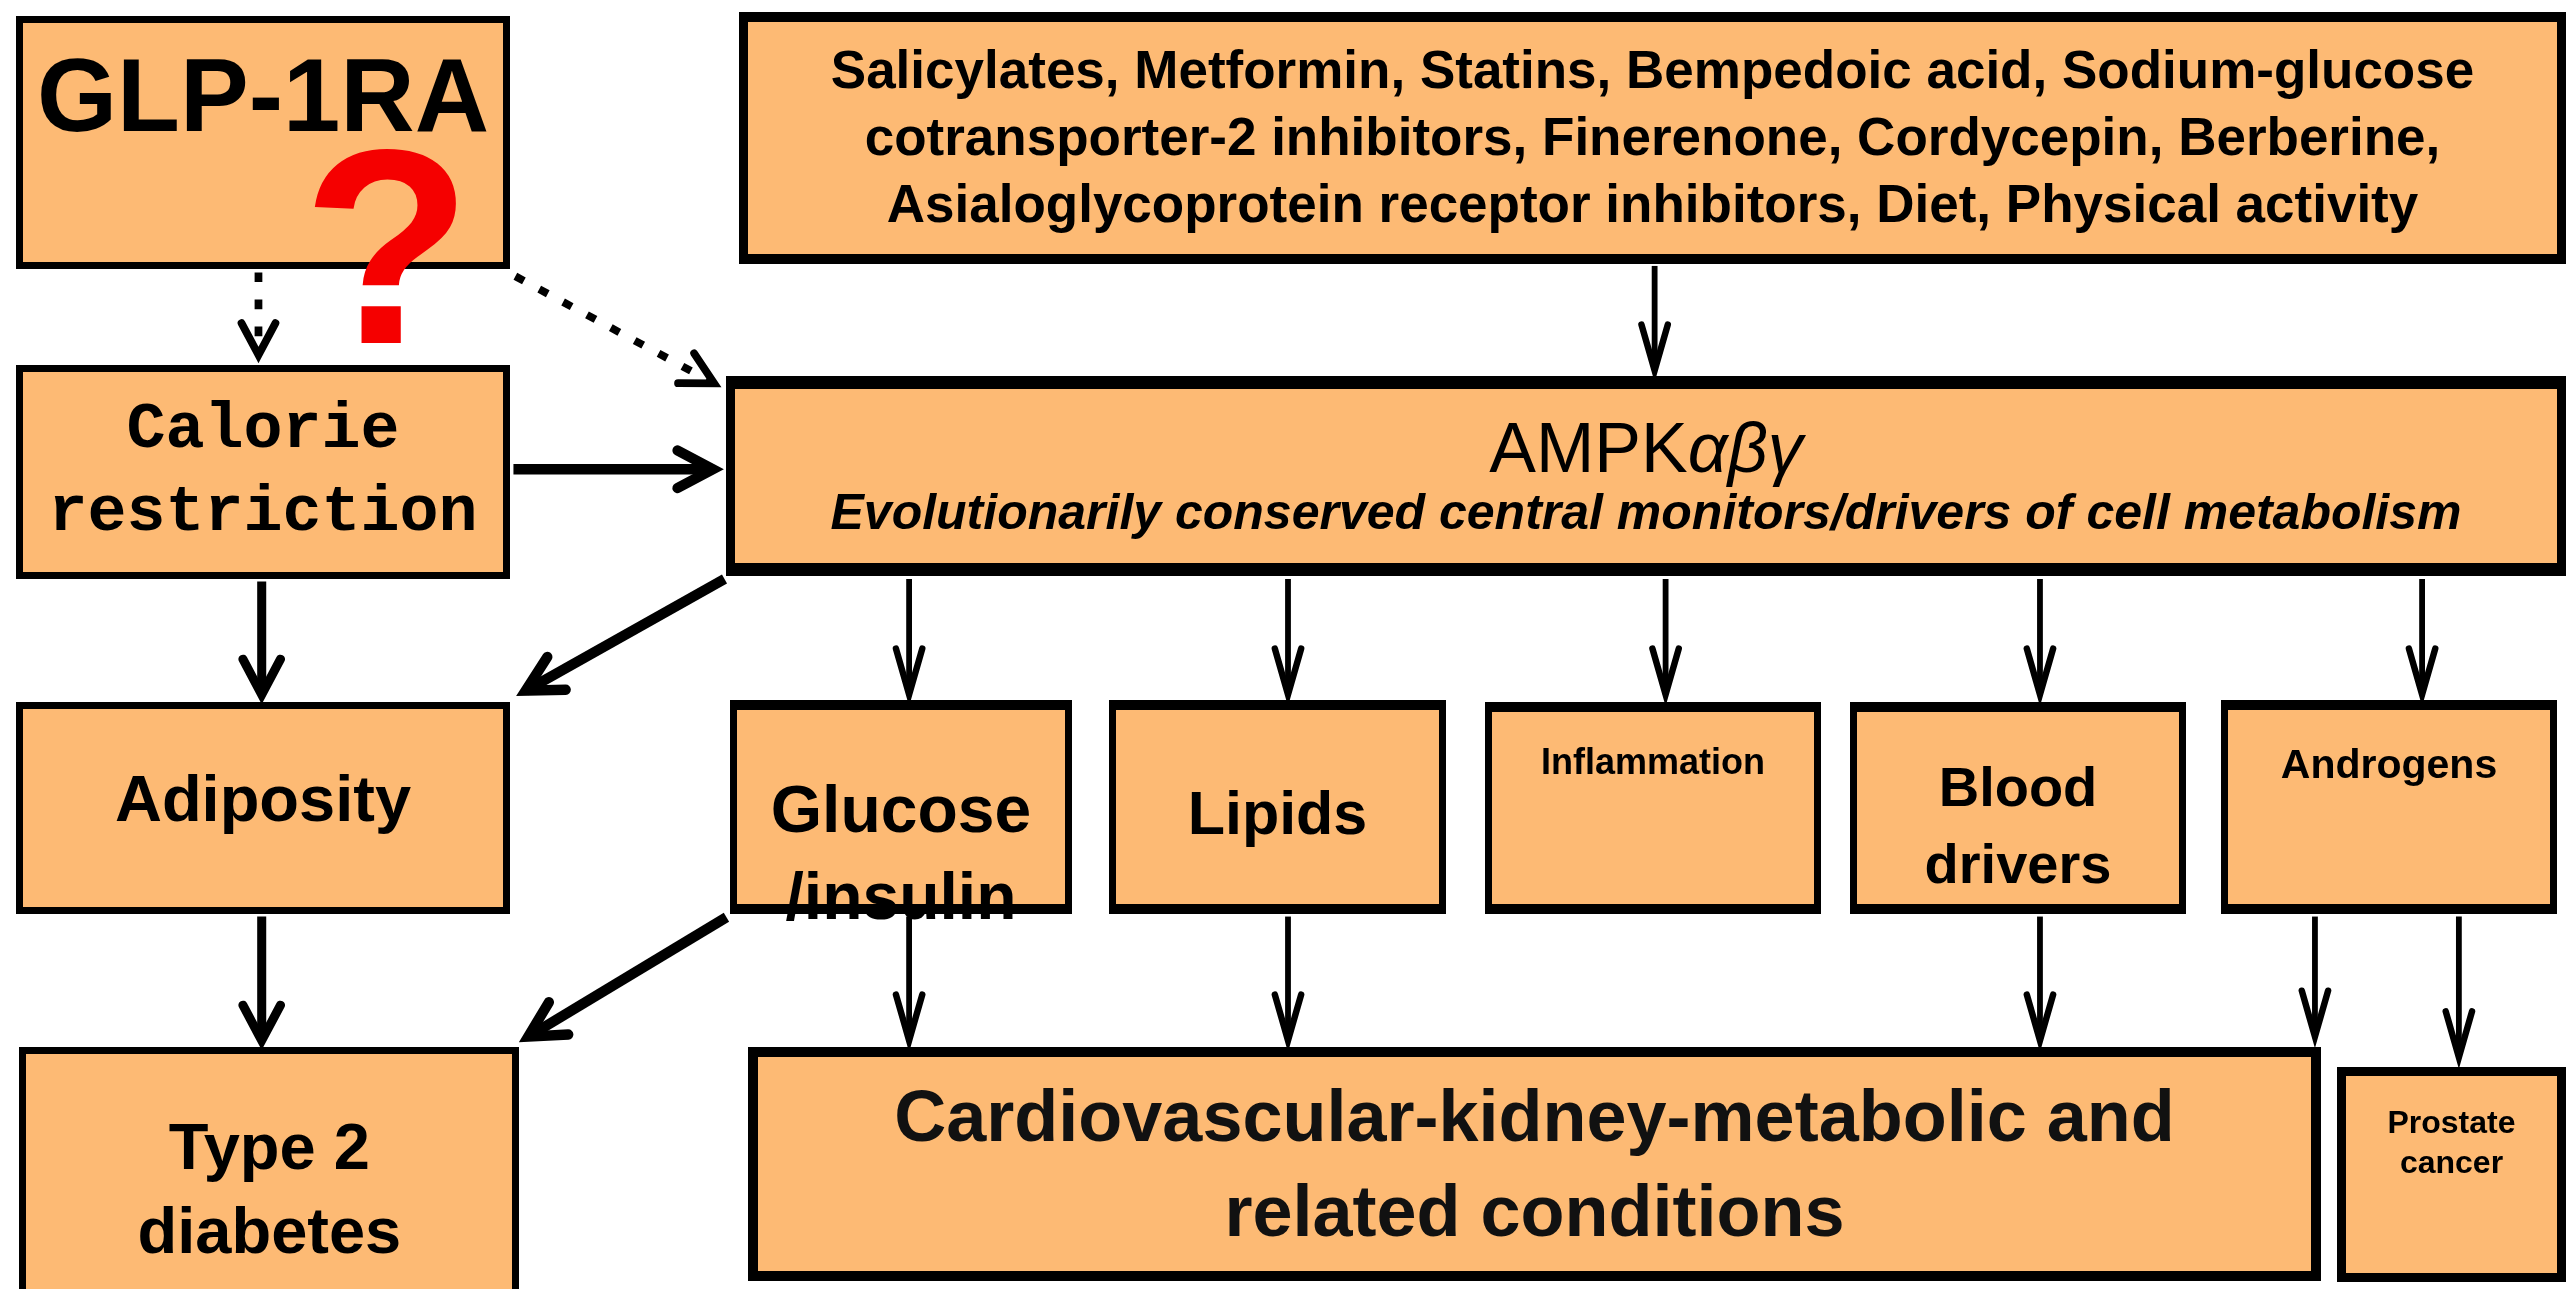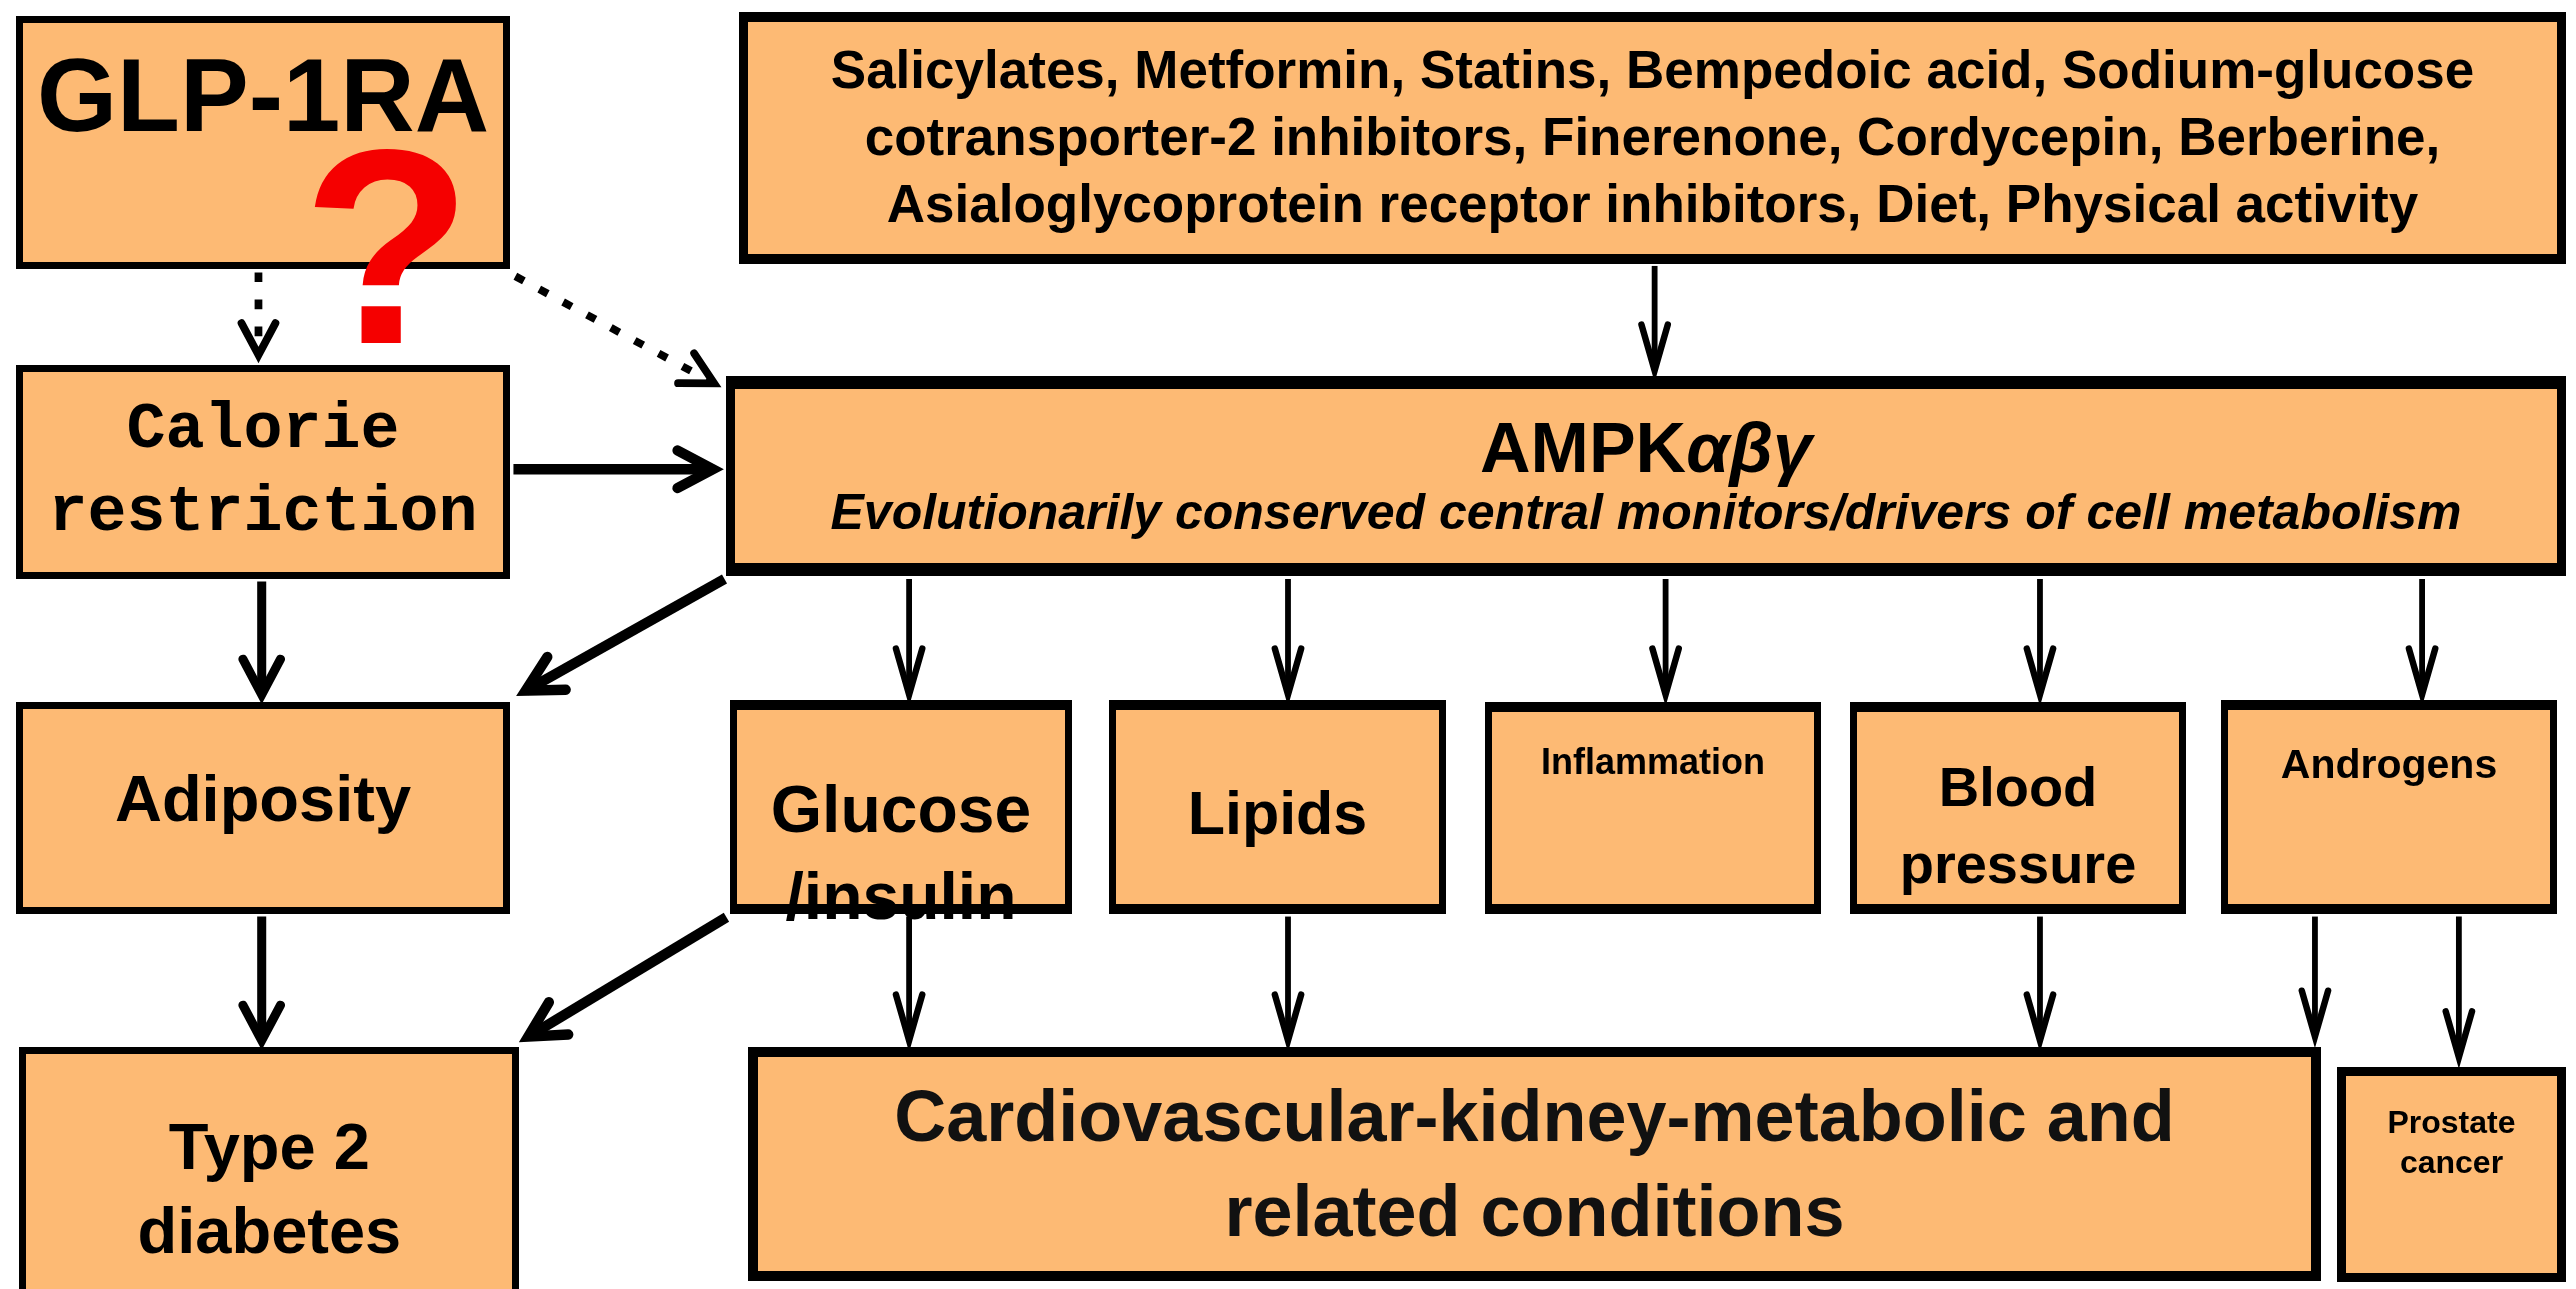--- a/index.html
+++ b/index.html
@@ -35,21 +35,21 @@
 
   
   #b-glp1ra        {left:16px;   top:16px;   width:494px;  height:253px;}
   #b-glp1ra .lbl   {font-size:103px;line-height:1.05;padding-top:19.4px;}
   #b-drugs         {left:739px; top:11.6px;   width:1827px; height:252px; border-width:10.3px 9px;}
   #b-drugs .lbl    {font-size:53px;line-height:1.26;padding:0 13px;}
   #b-calorie       {left:16px;   top:365px;  width:494px;  height:214px;}
   #b-calorie .lbl  {font-size:65px;line-height:1.28;font-family:Liberation Mono, monospace;}
   #b-ampk          {left:726px; top:376px;  width:1840px; height:200px; border-width:13px 9px;
                     display:flex;flex-direction:column;align-items:center;justify-content:center;}
-  #b-ampk .title   {font-size:70px;line-height:1.05;font-weight:bold;color:var(--ink);}
+  #b-ampk .title   {font-size:70px;line-height:1.05;font-weight:normal;color:var(--ink);}
   #b-ampk .title i {font-style:italic;}
   #b-ampk .subtitle{font-size:50px;line-height:1.1;font-weight:bold;font-style:italic;color:var(--ink);margin-top:0;text-align:center;}
   #b-adiposity     {left:16px;   top:702px; width:494px;  height:212px;}
   #b-adiposity .lbl{font-size:65px;padding-top:52px;}
   #b-glucose       {left:730px; top:700px; width:342px;  height:214px; border-width:10.3px 7.7px;}
   #b-glucose .lbl  {font-size:66px;line-height:1.32;padding-top:56px;}
   #b-lipids        {left:1109px; top:700px; width:337px;  height:214px; border-width:10.3px 7.7px;}
   #b-lipids .lbl   {font-size:61px;padding-top:40px;margin-top:28px;}
   #b-inflam        {left:1485px; top:702px; width:336px;  height:212px; border-width:10.3px 7.7px;}
   #b-inflam .lbl   {font-size:36px;padding-top:29px;}
@@ -194,21 +194,21 @@
   <div class="box" id="b-lipids">
     <span class="lbl">Lipids</span>
   </div>
 
   <div class="box" id="b-inflam">
     <span class="lbl">Inflammation</span>
   </div>
 
   <div class="box" id="b-bp">
     <span class="lbl">Blood
-pressure</span>
+drivers</span>
   </div>
 
   <div class="box" id="b-androgens">
     <span class="lbl">Androgens</span>
   </div>
 
   <div class="box vcenter" id="b-t2d">
     <span class="lbl">Type 2
 diabetes</span>
   </div>

